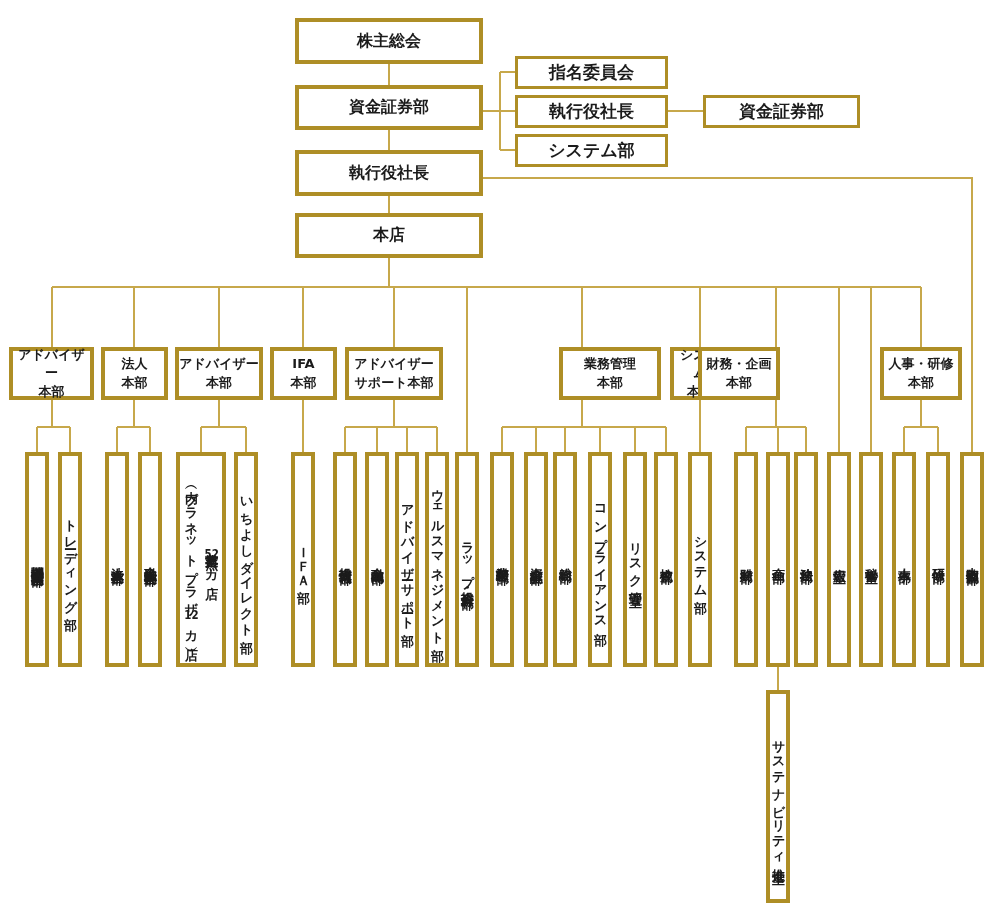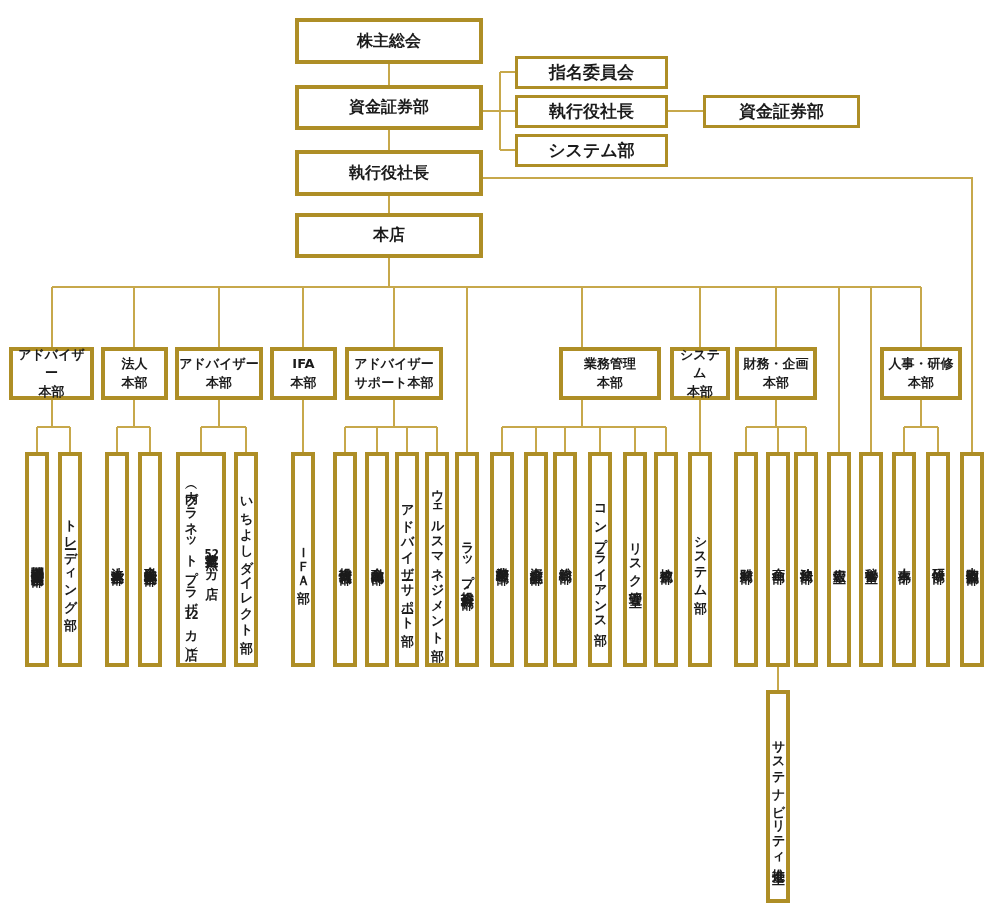--- a/index.html
+++ b/index.html
@@ -90,21 +90,21 @@
 サポート本部</span>
     </div>
   <div class="box division" style="left:559px;top:347px;width:102px;height:53px">
       <span class="lbl">業務管理
 本部</span>
     </div>
   <div class="box division" style="left:670px;top:347px;width:60px;height:53px">
       <span class="lbl">システム
 本部</span>
     </div>
-  <div class="box division" style="left:735px;top:347px;width:82px;height:53px">
+  <div class="box division" style="left:698px;top:347px;width:82px;height:53px">
       <span class="lbl">財務・企画
 本部</span>
     </div>
   <div class="box division" style="left:880px;top:347px;width:82px;height:53px">
       <span class="lbl">人事・研修
 本部</span>
     </div>
 
   <div class="box vbox" style="left:25px;top:452px;width:24px;height:215px">
       <span class="lbl">機関投資家営業部</span>

